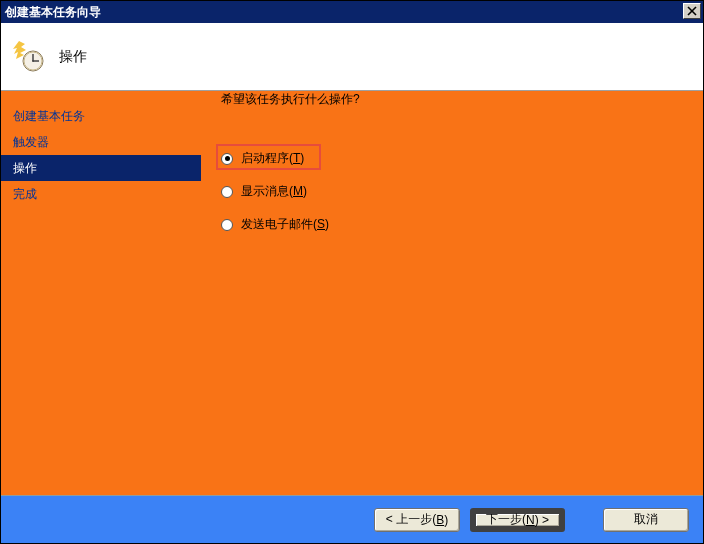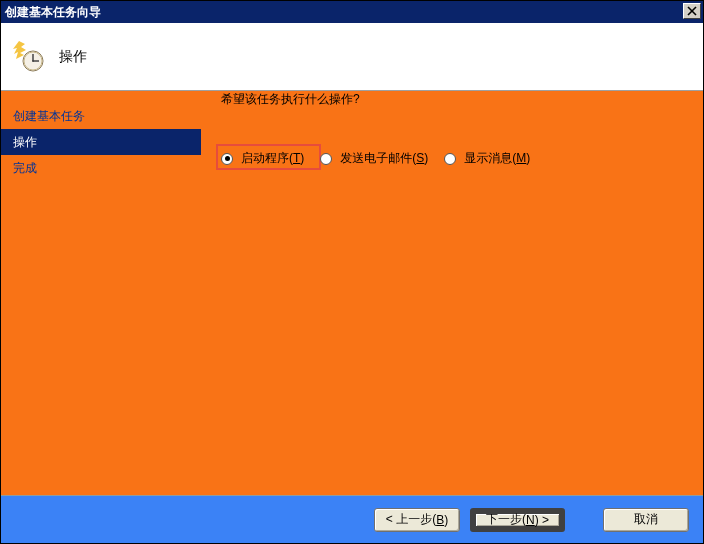--- a/index.html
+++ b/index.html
@@ -94,21 +94,21 @@
     flex: 1;
     padding-left: 20px;
     position: relative;
   }
   .prompt {
     margin-bottom: 42px;
     color: #000;
   }
   .radio-group {
     display: flex;
-    flex-direction: row;
+    flex-direction: column;
     gap: 16px;
   }
   .radio-row {
     display: flex;
     align-items: center;
     gap: 8px;
   }
   .radio-outer {
     width: 12px;
     height: 12px;
@@ -189,40 +189,41 @@
         <line x1="20" y1="20" x2="26" y2="20" stroke="#444" stroke-width="1.5"></line>
         <circle cx="20" cy="20" r="1" fill="#444"></circle>
       </svg>
     </div>
     <div class="header-title">操作</div>
   </div>
 
   <div class="content">
     <div class="sidebar" id="sidebar">
         <div class="nav-item">创建基本任务</div>
+        <div class="nav-item">触发器</div>
         <div class="nav-item selected">操作</div>
         <div class="nav-item">完成</div>
       </div>
     <div class="main">
       <div class="prompt">希望该任务执行什么操作?</div>
       <div class="radio-group" id="radios">
           <div class="radio-row" style="position: relative;">
             <div class="radio-outer">
               <div class="radio-dot"></div>
             </div>
             <span class="radio-label"><span>启动程序(</span><span class="accel">T</span><span>)</span></span>
             <div class="highlight-box" style="left: -5px; top: -6px; width: 105px; height: 26px;"></div>
           </div>
           <div class="radio-row" style="position: relative;">
             <div class="radio-outer"></div>
-            <span class="radio-label"><span>发送电子邮件(</span><span class="accel">S</span><span>)</span></span>
+            <span class="radio-label"><span>显示消息(</span><span class="accel">M</span><span>)</span></span>
           </div>
           <div class="radio-row" style="position: relative;">
             <div class="radio-outer"></div>
-            <span class="radio-label"><span>显示消息(</span><span class="accel">M</span><span>)</span></span>
+            <span class="radio-label"><span>发送电子邮件(</span><span class="accel">S</span><span>)</span></span>
           </div>
         </div>
     </div>
   </div>
 
   <div class="footer">
     <div class="btn">
       <span>&lt; 上一步(</span>
         <span class="accel">B</span>
         <span>)</span>

